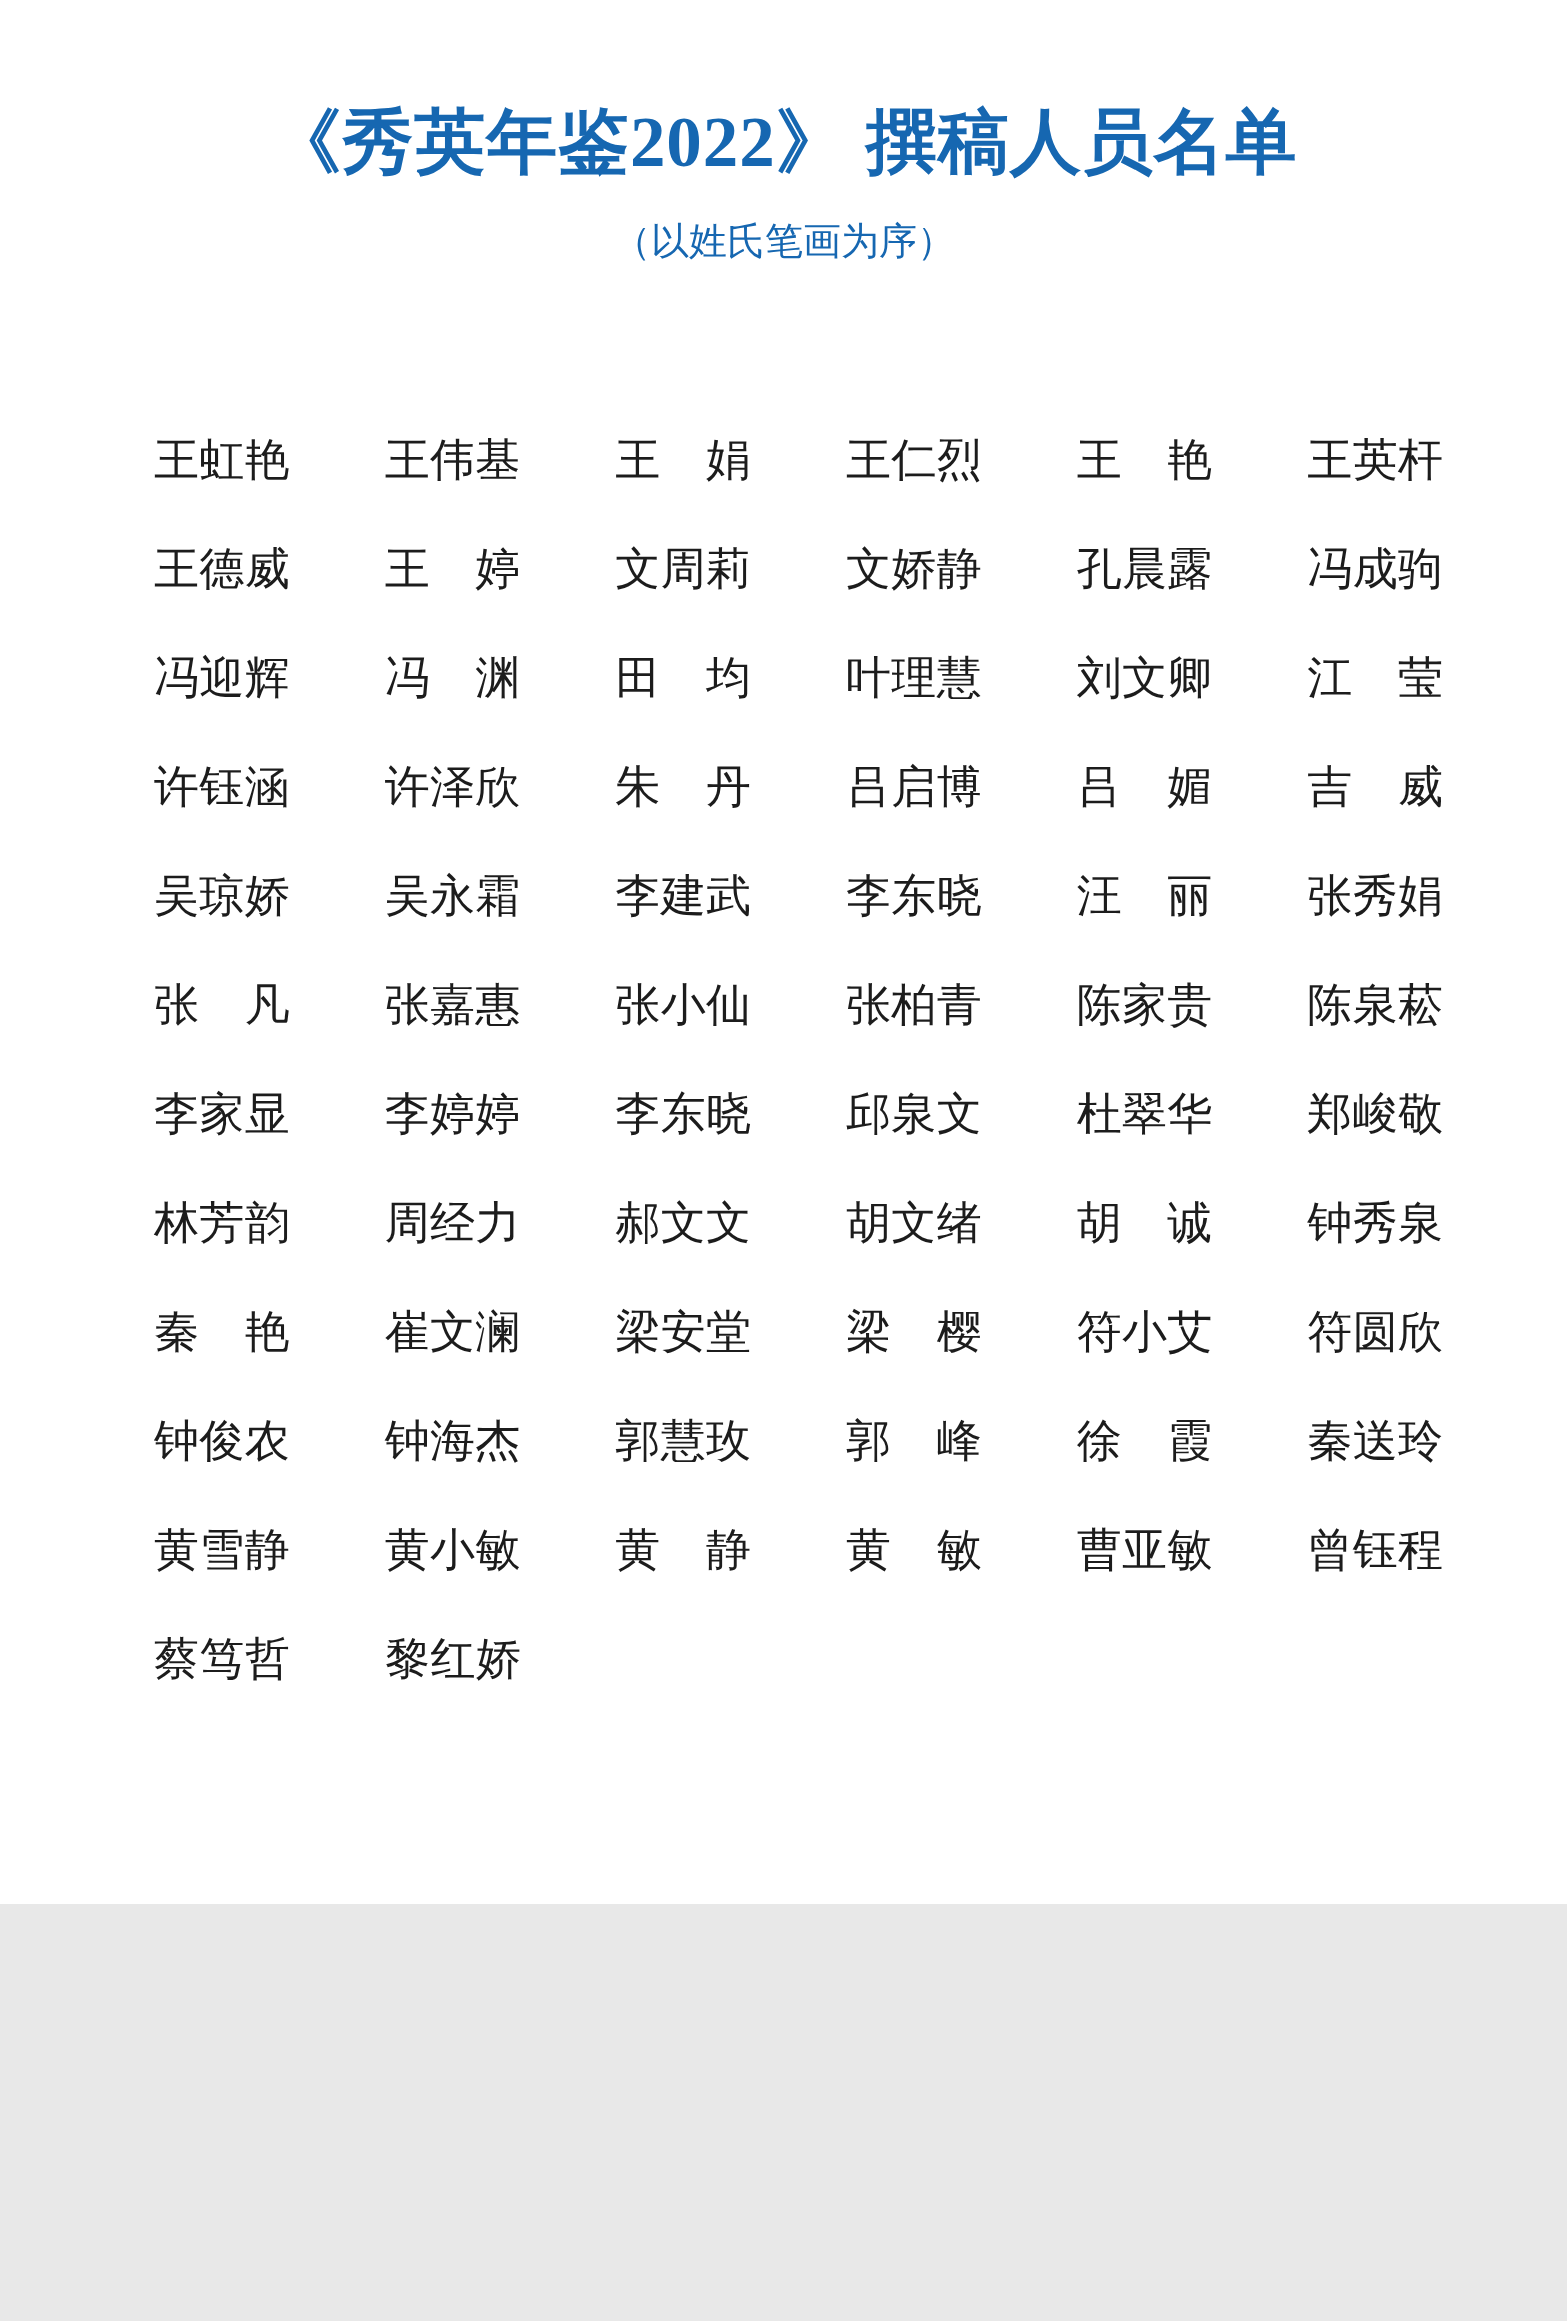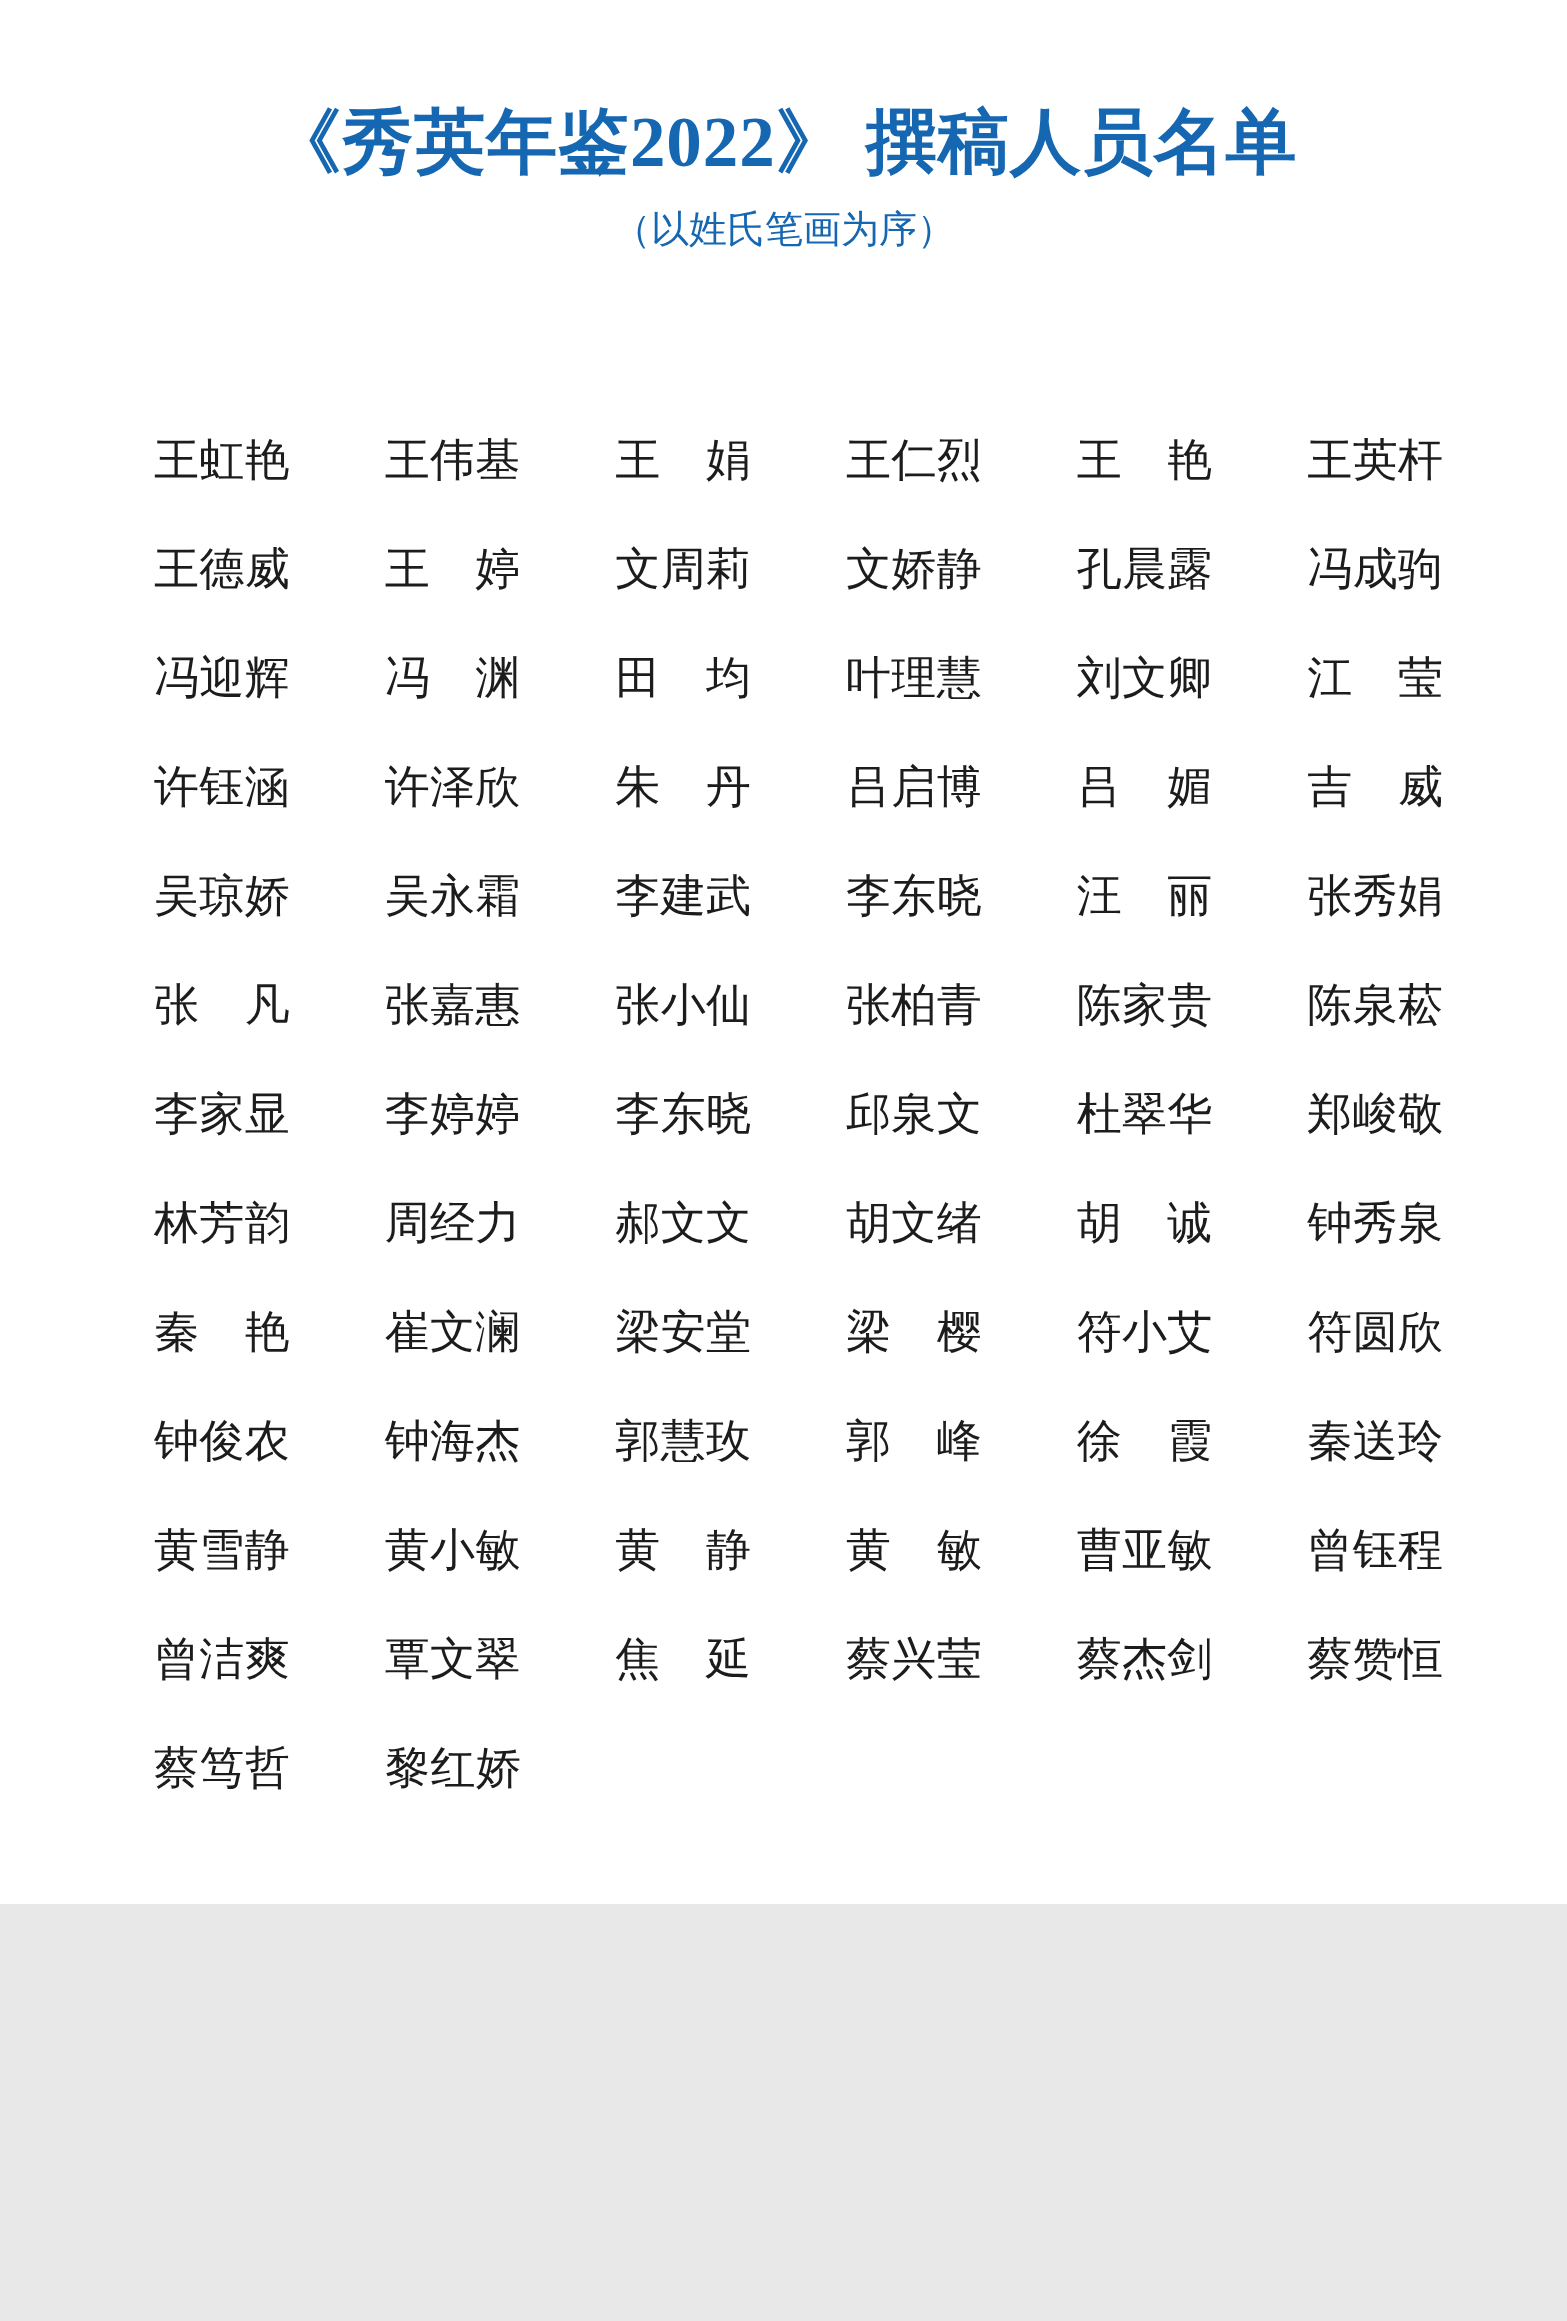--- a/index.html
+++ b/index.html
@@ -16,21 +16,21 @@
     padding-top: 107px;
     text-align: center;
     font-size: 71px;
     line-height: 1;
     font-weight: 700;
     color: #1667b1;
     letter-spacing: 0.9px;
     white-space: nowrap;
   }
   .page-subtitle {
-    margin-top: 32px;
+    margin-top: 44px;
     text-align: center;
     font-size: 38px;
     line-height: 1;
     font-weight: 400;
     color: #1667b1;
     white-space: nowrap;
   }
   .name-grid {
     position: absolute;
     left: 154px;
@@ -142,26 +142,18 @@
       </div>
       <div class="name-row">
         <div class="name-cell">黄雪静</div>
         <div class="name-cell">黄小敏</div>
         <div class="name-cell">黄 静</div>
         <div class="name-cell">黄 敏</div>
         <div class="name-cell">曹亚敏</div>
         <div class="name-cell">曾钰程</div>
       </div>
       <div class="name-row">
-        <div class="name-cell">曾洁爽</div>
-        <div class="name-cell">覃文翠</div>
-        <div class="name-cell">焦 延</div>
-        <div class="name-cell">蔡兴莹</div>
-        <div class="name-cell">蔡杰剑</div>
-        <div class="name-cell">蔡赞恒</div>
-      </div>
-      <div class="name-row">
         <div class="name-cell">蔡笃哲</div>
         <div class="name-cell">黎红娇</div>
       </div>
     </div>
 </div>
 
 
 </body></html>

